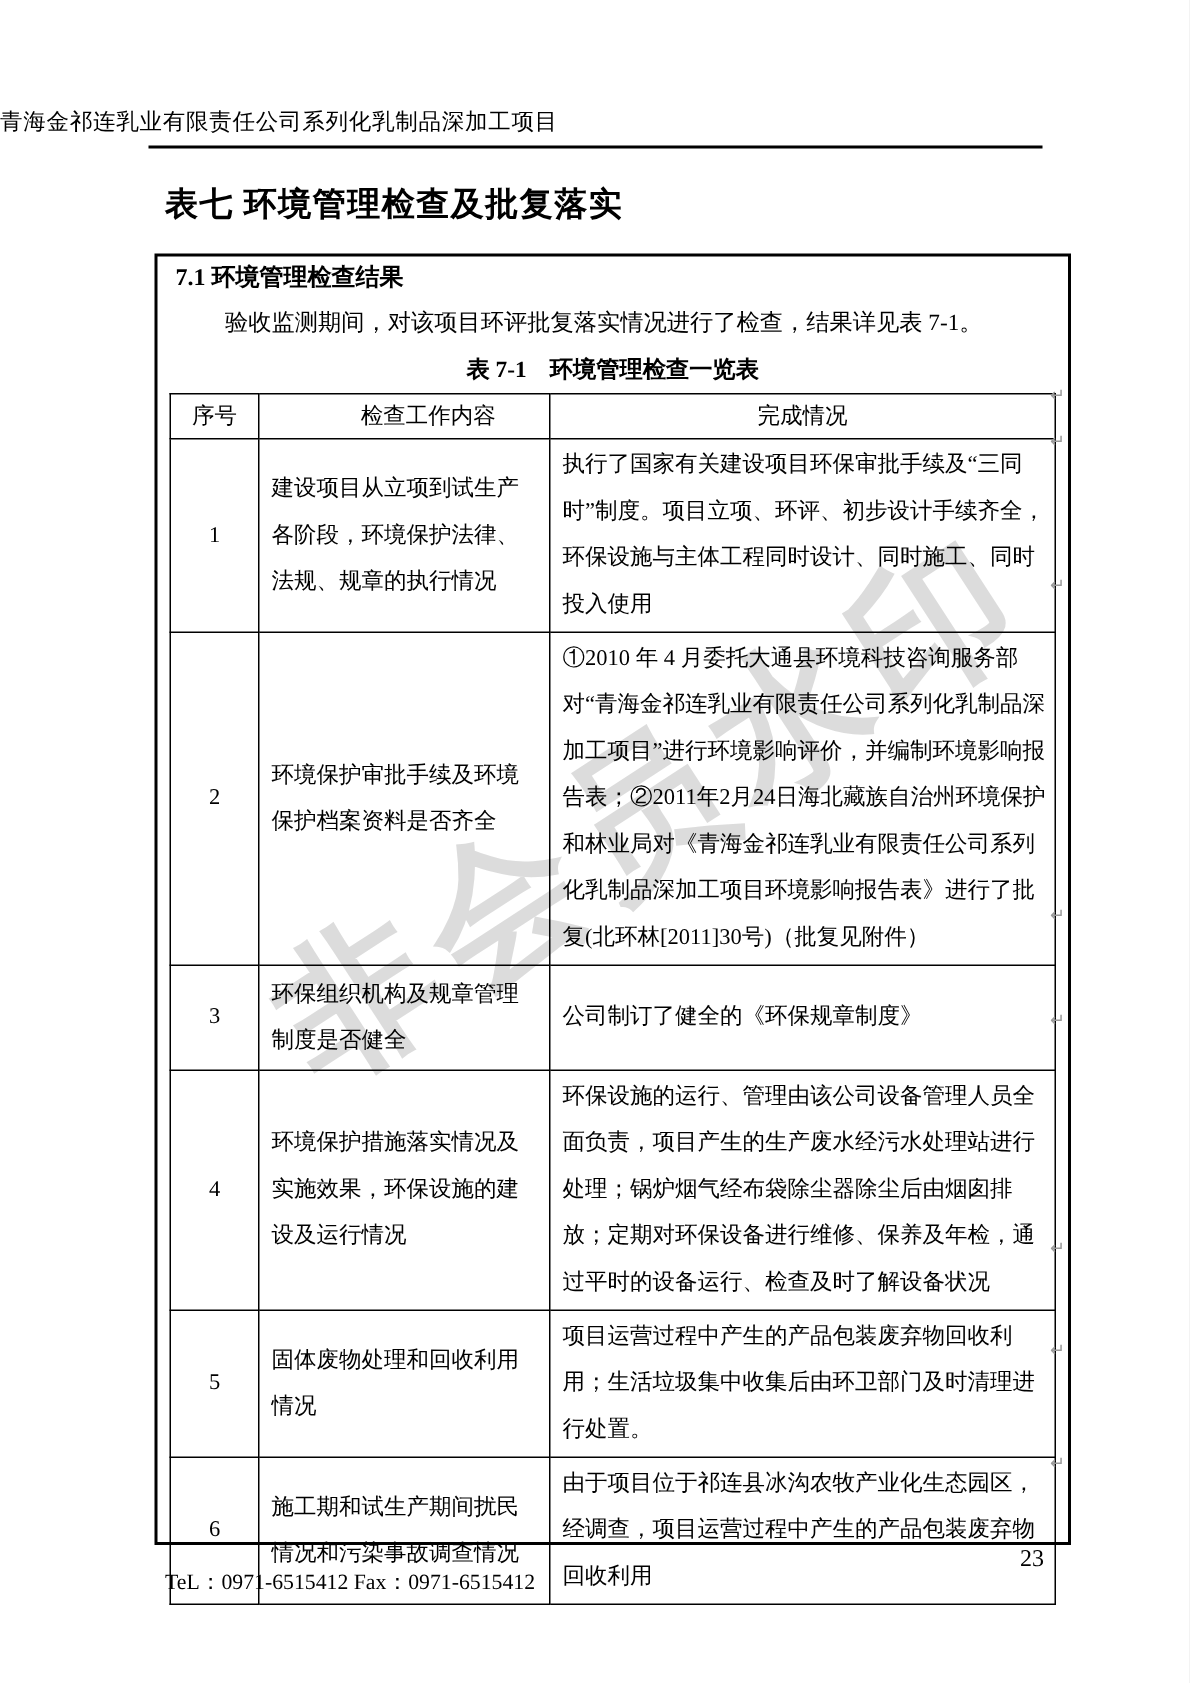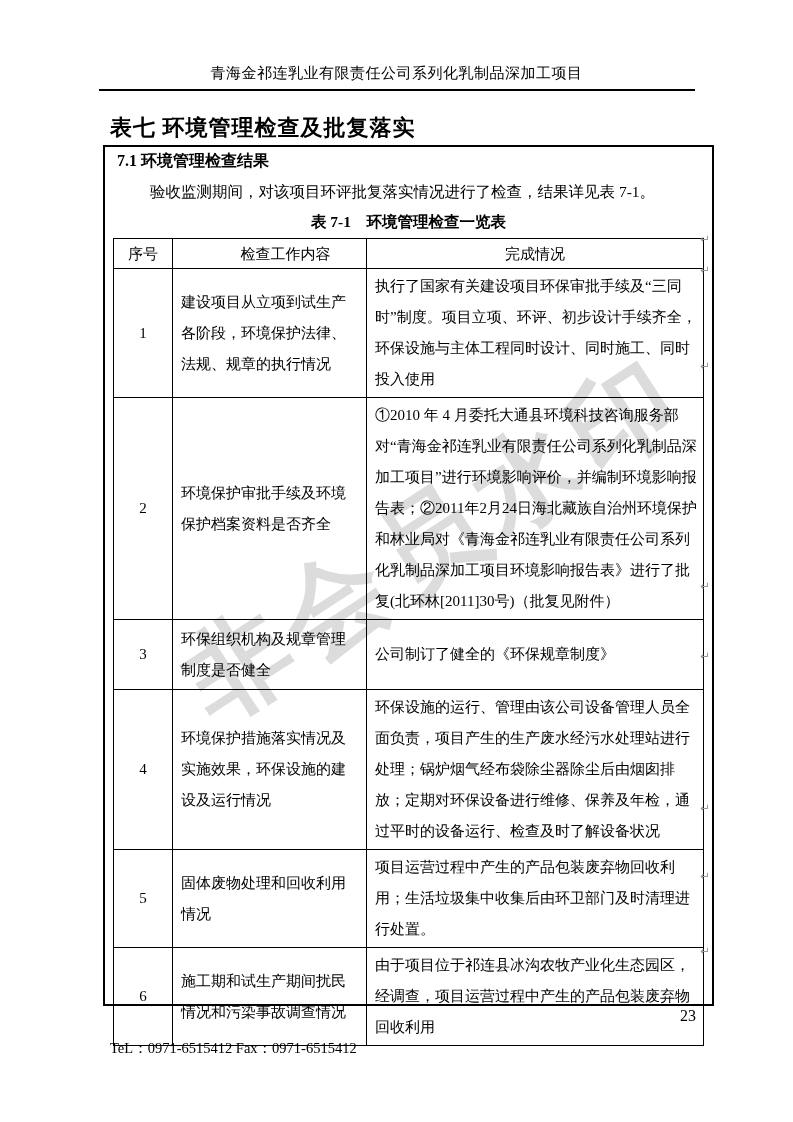--- a/index.html
+++ b/index.html
@@ -25,24 +25,24 @@
     transform: rotate(-33deg);
     transform-origin: center;
     white-space: nowrap;
     z-index: 0;
     pointer-events: none;
   }
   .content { position: relative; z-index: 1; }
 
   
   .doc-header {
-    padding-top: 64px;
-    text-align: center;
+    padding-top: 48px;
     font-size: 15px;
     letter-spacing: 0.5px;
+    margin-top: 24px;
   }
   .header-rule {
     margin: 6px auto 0 auto;
     width: 596px;
     border: none;
     border-top: 2px solid #000;
   }
 
   
   .chapter-title {
@@ -119,21 +119,21 @@
     position: absolute;
     left: 680px; top: 1007px;
     font-size: 16px;
   }
   .footer {
     position: absolute;
     left: 110px; top: 1020px;
     font-size: 15px;
   }
   .footer .company { font-weight: bold; font-size: 15px; }
-  .footer .contact { font-size: 14.5px; margin-top: 19px; }
+  .footer .contact { font-size: 14.5px; margin-top: 1px; }
 </style>
 </head>
 <body>
 
 <div class="page">
 
   <div class="watermark">非会员水印</div>
 
   <div class="content">
     <div class="doc-header">青海金祁连乳业有限责任公司系列化乳制品深加工项目</div>

